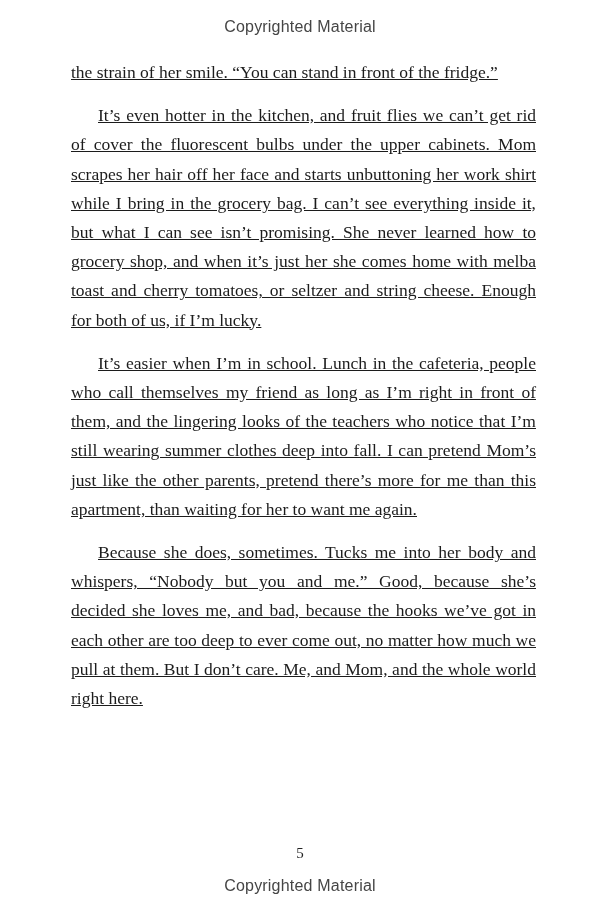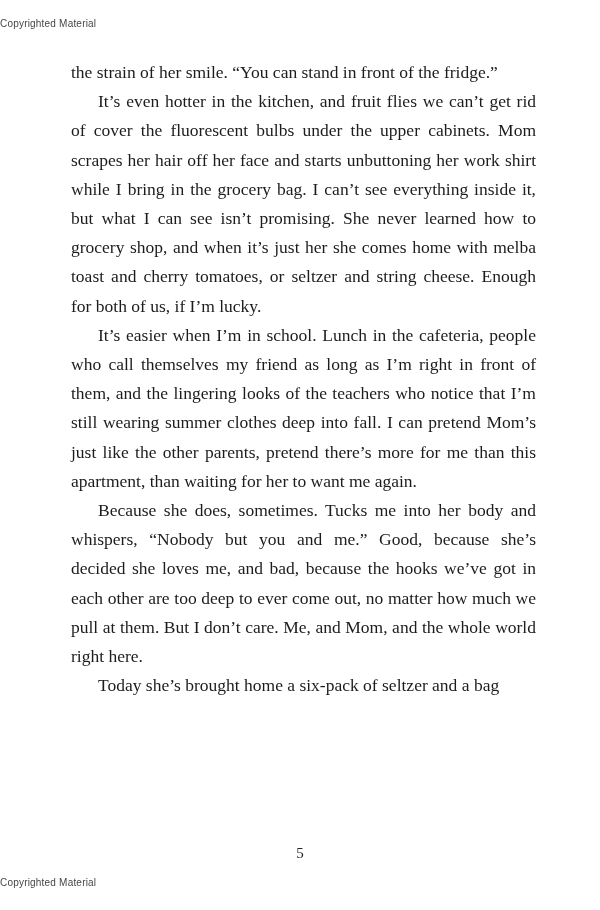--- a/index.html
+++ b/index.html
@@ -13,43 +13,45 @@
     height: 910px;
     background: #ffffff;
     font-family: "Liberation Serif", serif;
     color: #1c1c1c;
     overflow: hidden;
   }
   .notice {
     position: absolute;
     left: 0;
     right: 0;
-    text-align: left;
+    text-align: center;
     font-family: "Liberation Sans", sans-serif;
-    font-size: 10px;
+    font-size: 16px;
     letter-spacing: 0.2px;
     color: #454545;
   }
   .notice.top { top: 18px; }
   .notice.bottom { top: 877px; }
   .body-text {
     position: absolute;
     top: 58px;
     left: 71px;
     width: 465px;
     font-size: 17.5px;
     line-height: 29.2px;
     text-align: justify;
   }
   .para {
     margin: 0;
     padding: 0;
+    text-decoration: underline;
   }
   .para.indent {
     text-indent: 27px;
+    margin-top: 14px;
   }
   .page-number {
     position: absolute;
     top: 845px;
     left: 0;
     right: 0;
     text-align: center;
     font-size: 15px;
     color: #222222;
     font-family: "Liberation Serif", serif;
@@ -59,19 +61,18 @@
 <body>
 
 <div class="page">
   <div class="notice top">Copyrighted Material</div>
 
   <div class="body-text">
       <p class="para">the strain of her smile. “You can stand in front of the fridge.”</p>
       <p class="para indent">It’s even hotter in the kitchen, and fruit flies we can’t get rid of cover the fluorescent bulbs under the upper cabinets. Mom scrapes her hair off her face and starts unbuttoning her work shirt while I bring in the grocery bag. I can’t see everything inside it, but what I can see isn’t promising. She never learned how to grocery shop, and when it’s just her she comes home with melba toast and cherry tomatoes, or seltzer and string cheese. Enough for both of us, if I’m lucky.</p>
       <p class="para indent">It’s easier when I’m in school. Lunch in the cafeteria, people who call themselves my friend as long as I’m right in front of them, and the lingering looks of the teachers who notice that I’m still wearing summer clothes deep into fall. I can pretend Mom’s just like the other parents, pretend there’s more for me than this apartment, than waiting for her to want me again.</p>
       <p class="para indent">Because she does, sometimes. Tucks me into her body and whispers, “Nobody but you and me.” Good, because she’s decided she loves me, and bad, because the hooks we’ve got in each other are too deep to ever come out, no matter how much we pull at them. But I don’t care. Me, and Mom, and the whole world right here.</p>
-      <p class="para indent">Today she’s brought home a six-pack of seltzer and a bag</p>
     </div>
 
   <div class="page-number">5</div>
 
   <div class="notice bottom">Copyrighted Material</div>
 </div>
 
 </body></html>

